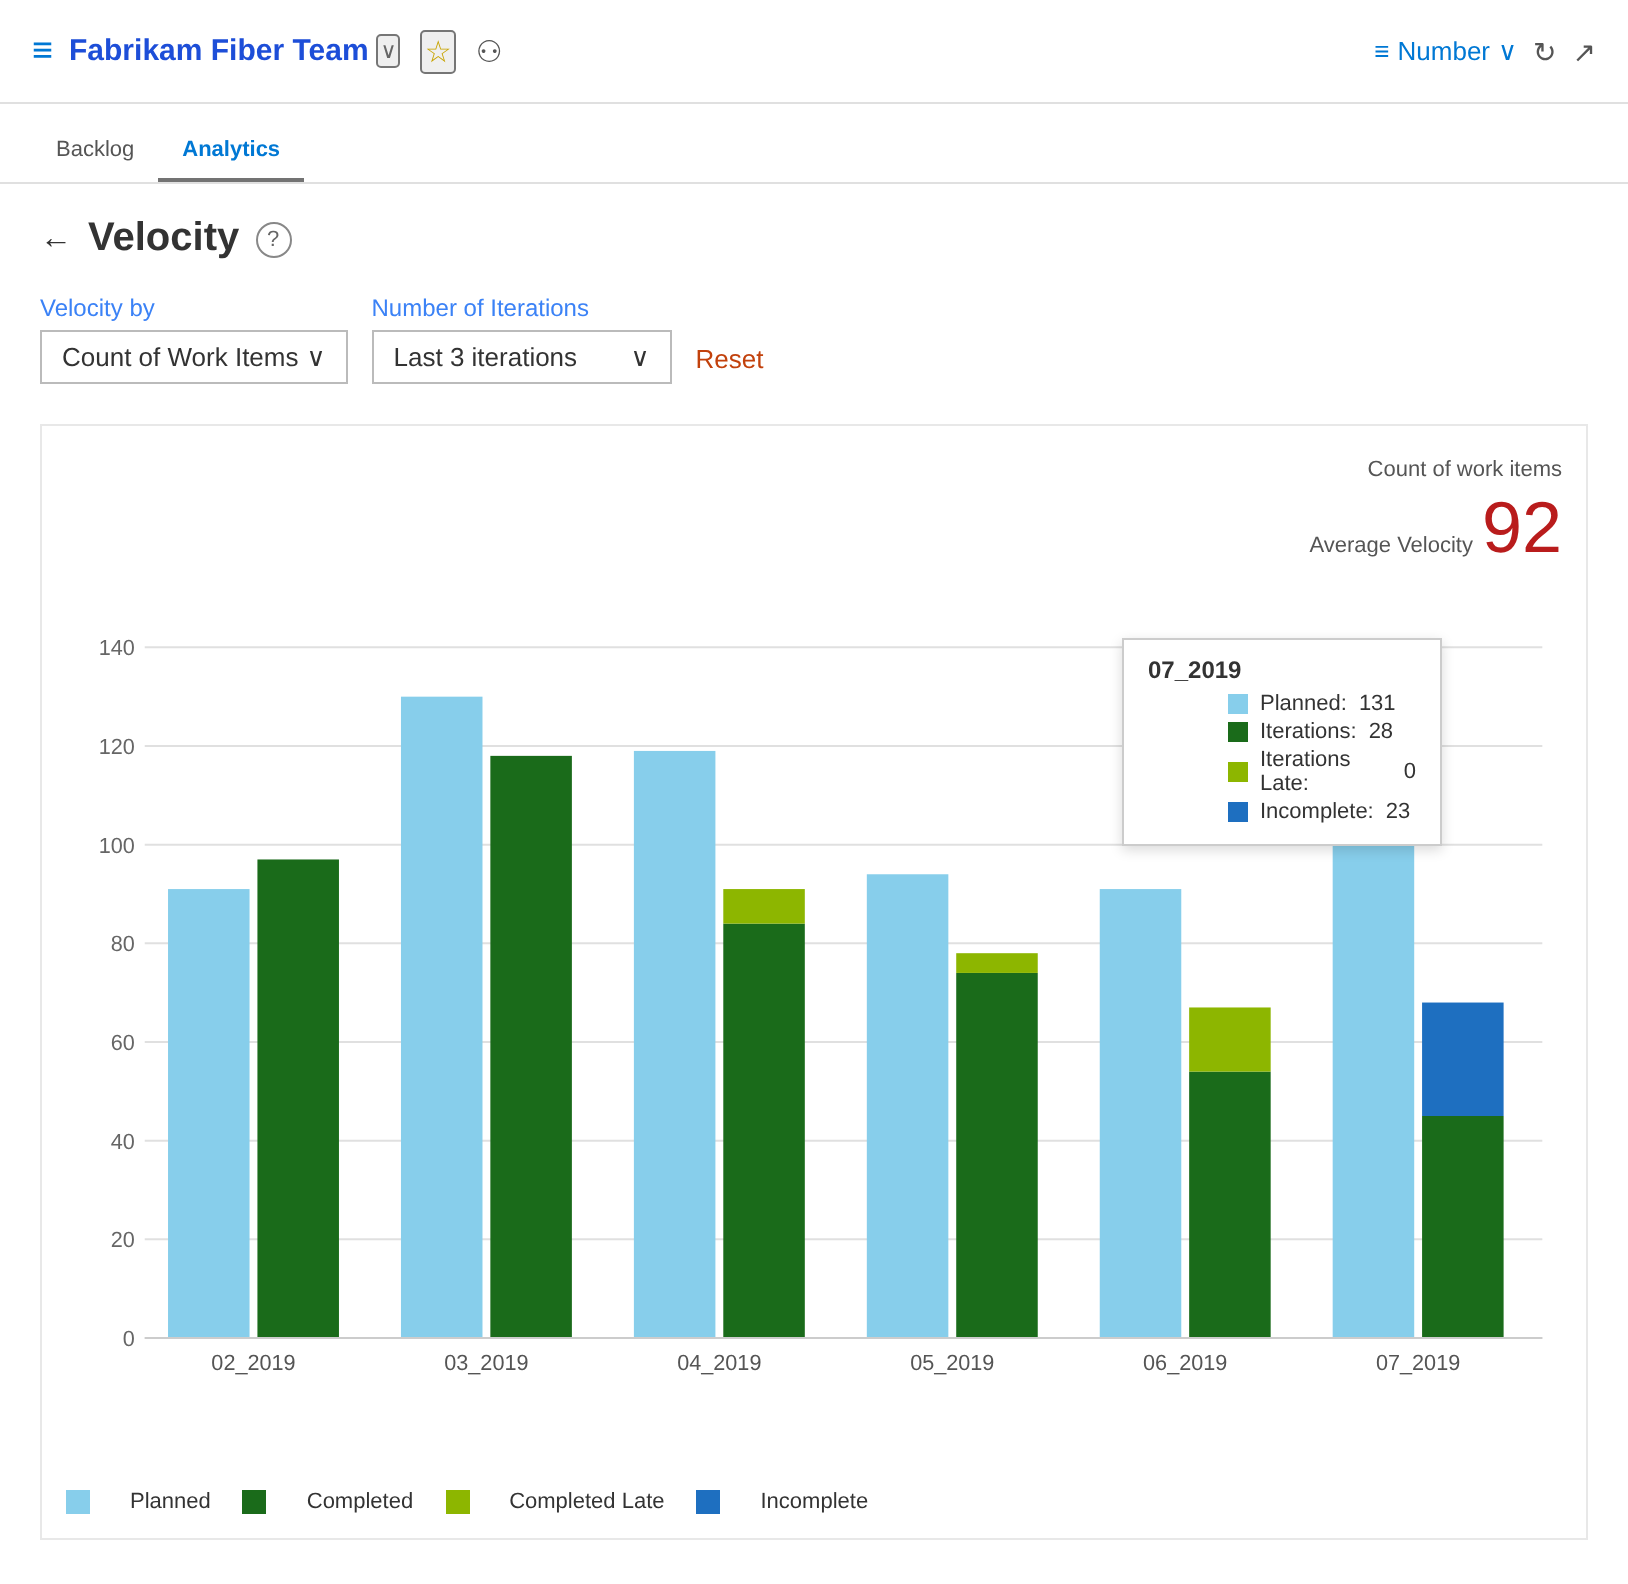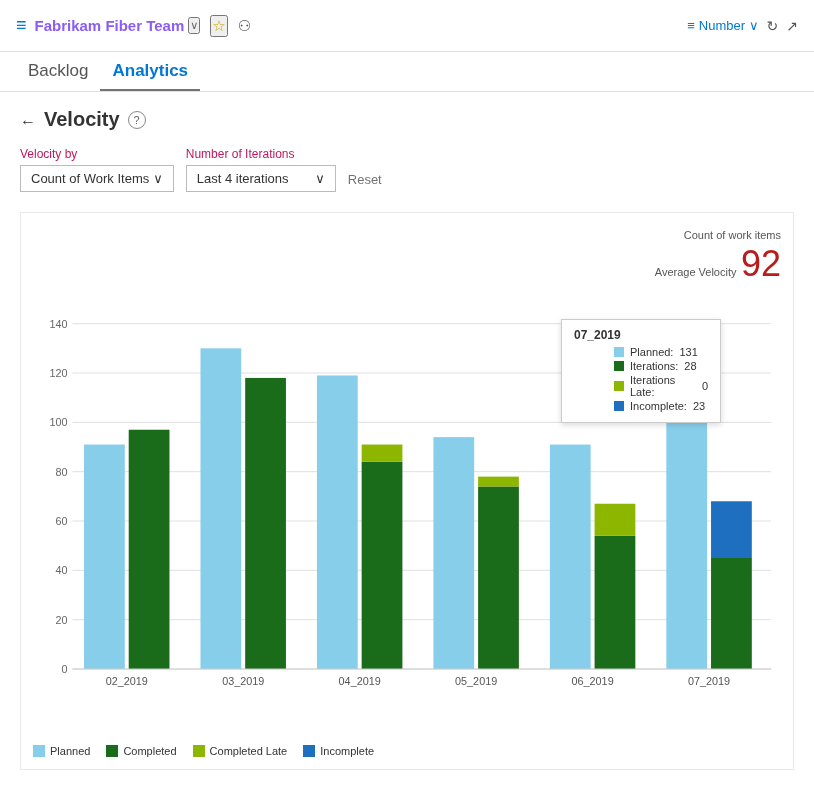--- a/index.html
+++ b/index.html
@@ -1,64 +1,64 @@
 <!DOCTYPE html>
 <html><head>
   <meta charset="utf-8">
   <style>
     * { box-sizing: border-box; margin: 0; padding: 0; }
     body { font-family: "Segoe UI", sans-serif; background: #fff; color: #333; width: 814px; height: 792px; overflow: hidden; }
     
     
     .header { display: flex; align-items: center; padding: 8px 16px; border-bottom: 1px solid #e0e0e0; height: 52px; }
     .header-icon { color: #0078d4; font-size: 18px; margin-right: 8px; }
-    .team-name { font-size: 15px; font-weight: 600; color: #8b5cf6; }
+    .team-name { font-size: 15px; font-weight: 600; color: #1d4ed8; }
     .chevron-icon { color: #666; margin-left: 4px; font-size: 11px; }
     .star-icon { color: #c8a400; margin-left: 10px; font-size: 15px; }
     .header-right { margin-left: auto; display: flex; align-items: center; gap: 8px; }
     .stories-btn { display: flex; align-items: center; gap: 4px; color: #0078d4; font-size: 13px; border: none; background: none; cursor: pointer; }
     .refresh-icon, .expand-icon { color: #555; font-size: 14px; cursor: pointer; border: none; background: none; }
 
     
     .nav-tabs { display: flex; padding: 0 16px; border-bottom: 1px solid #e0e0e0; height: 40px; align-items: flex-end; }
-    .tab { padding: 8px 12px; font-size: 17px; cursor: pointer; color: #555; border-bottom: 2px solid transparent; text-decoration: none; text-align: right; }
+    .tab { padding: 8px 12px; font-size: 11px; cursor: pointer; color: #555; border-bottom: 2px solid transparent; text-decoration: none; text-align: right; }
     .tab.active { color: #0078d4; border-bottom: 2px solid #737373; font-weight: 600; }
 
     
     .page-content { padding: 16px 20px; }
     
     .page-title-row { display: flex; align-items: center; gap: 8px; margin-bottom: 16px; }
     .back-btn { color: #333; font-size: 16px; cursor: pointer; border: none; background: none; padding: 0; }
     .page-title { font-size: 20px; font-weight: 600; }
     .help-icon { color: #666; font-size: 14px; cursor: pointer; }
 
     
     .filters-row { display: flex; align-items: flex-end; gap: 12px; margin-bottom: 20px; }
     .filter-group { display: flex; flex-direction: column; gap: 4px; }
-    .filter-label { font-size: 12px; color: #be185d; }
+    .filter-label { font-size: 12px; color: #3b82f6; }
     .filter-select { display: flex; align-items: center; gap: 4px; border: 1px solid #bbb; padding: 5px 10px; font-size: 13px; cursor: pointer; background: #fff; min-width: 150px; justify-content: space-between; }
-    .reset-btn { font-size: 13px; color: #737373; background: none; border: none; cursor: pointer; padding: 5px 0; }
+    .reset-btn { font-size: 13px; color: #c2410c; background: none; border: none; cursor: pointer; padding: 5px 0; }
 
     
     .chart-area { background: #fff; border: 1px solid #e8e8e8; padding: 12px; position: relative; }
     .chart-summary { text-align: right; margin-bottom: 4px; }
     .chart-summary-label { font-size: 11px; color: #555; }
     .chart-summary-value { font-size: 36px; font-weight: 300; color: #b91c1c; }
     
     .chart-wrapper { position: relative; height: 440px; }
 
     
     .tooltip { position: absolute; background: #fff; border: 1px solid #ccc; padding: 8px 12px; font-size: 11px; pointer-events: none; box-shadow: 0 2px 6px rgba(0,0,0,0.15); }
     .tooltip-title { font-weight: 600; margin-bottom: 4px; font-size: 12px; }
     .tooltip-row { display: flex; align-items: center; gap: 6px; margin: 2px 0; padding-left: 40px; }
     .tooltip-swatch { width: 10px; height: 10px; flex-shrink: 0; }
 
     
     .legend { display: flex; gap: 16px; margin-top: 8px; padding-top: 8px; }
-    .legend-item { display: flex; align-items: center; gap: 5px; font-size: 11px; color: #333; }
+    .legend-item { display: flex; align-items: center; gap: 20px; font-size: 11px; color: #333; }
     .legend-swatch { width: 12px; height: 12px; }
   </style>
 </head>
 <body>
 
 <div class="header">
   <span class="header-icon">≡</span>
   <span class="team-name">Fabrikam Fiber Team</span>
   <button class="chevron-icon">∨</button>
   <button class="star-icon">☆</button>
@@ -91,21 +91,21 @@
     <div class="filter-group">
       <span class="filter-label">Velocity by</span>
       <div class="filter-select">
         <span>Count of Work Items</span>
         <span>∨</span>
       </div>
     </div>
     <div class="filter-group">
       <span class="filter-label">Number of Iterations</span>
       <div class="filter-select">
-        <span>Last 4 iterations</span>
+        <span>Last 3 iterations</span>
         <span>∨</span>
       </div>
     </div>
     <button class="reset-btn">Reset</button>
   </div>
 
   <div class="chart-area">
     <div class="chart-summary">
       <span class="chart-summary-label">Count of work items</span><br>
       <span class="chart-summary-label">Average Velocity</span>

